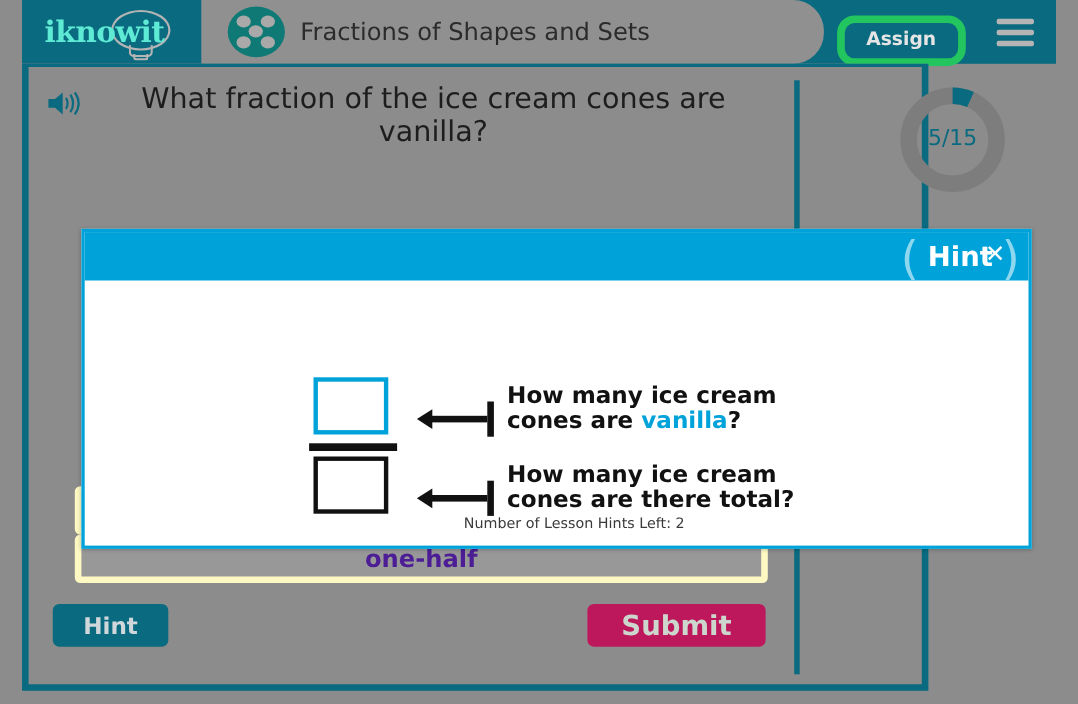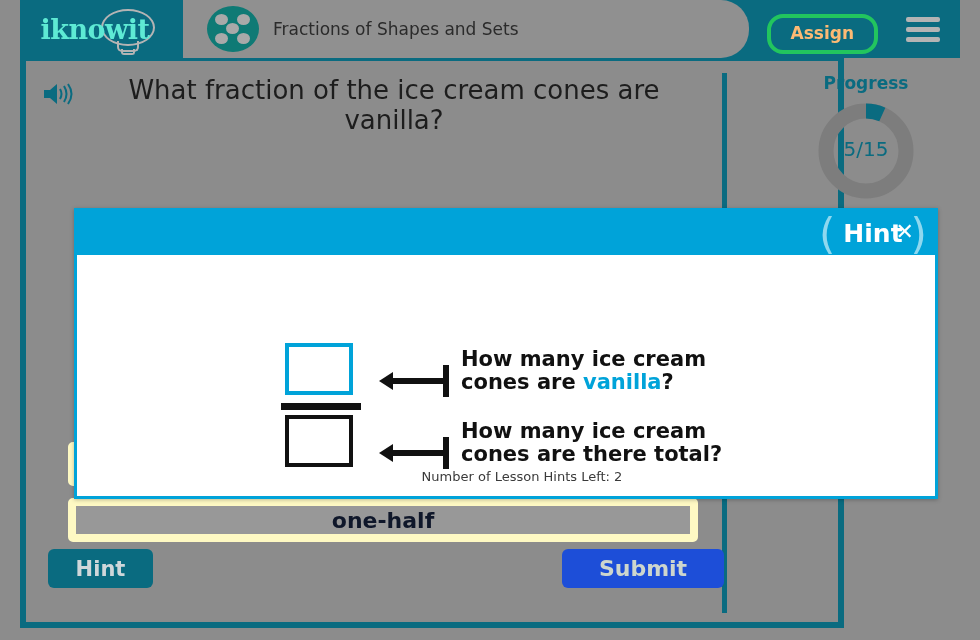--- a/index.html
+++ b/index.html
@@ -93,33 +93,33 @@
     border-radius: 50%;
     background: #a9a9a9;
   }
   .dot.d1 { left: 8px;  top: 8px; }
   .dot.d2 { left: 30px; top: 8px; }
   .dot.d3 { left: 19px; top: 17px; }
   .dot.d4 { left: 8px;  top: 27px; }
   .dot.d5 { left: 30px; top: 27px; }
   .lesson-title {
     margin-left: 14px;
-    font-size: 17px;
+    font-size: 22px;
     color: #2b2b2b;
     font-family: "DejaVu Sans", sans-serif;
     text-align: right;
   }
 
   .assign-btn {
     position: absolute;
     right: 82px; top: 14px;
     padding: 5px 20px 7px;
-    border: 4px solid #22c55e;
+    border: 7px solid #22c55e;
     border-radius: 16px;
-    color: #fdba74;
+    color: #e5e5e5;
     font-size: 17px;
     font-weight: bold;
     font-family: "DejaVu Sans", sans-serif;
     background: transparent;
     cursor: pointer;
   }
   .hamburger {
     position: absolute;
     right: 20px; top: 17px;
     width: 34px; height: 25px;
@@ -172,27 +172,26 @@
   .answers {
     position: absolute;
     left: 42px; top: 381px;
     width: 630px;
   }
   .answer-btn {
     width: 100%;
     box-sizing: border-box;
     height: 44px;
     background: #989898;
-    border: 8px solid #fef9c3;
+    border: 6px solid #fef9c3;
     border-radius: 5px;
     font-size: 22px;
     font-weight: bold;
-    color: #0f172a;
-    font-family: "DejaVu Sans", sans-serif;
-    margin-bottom: 12px;
+    color: #4c1d95;
+    font-family: "DejaVu Sans", sans-serif;
     cursor: pointer;
     display: flex;
     align-items: center;
     justify-content: center;
   }
 
   
   .hint-btn {
     position: absolute;
     left: 22px; bottom: 34px;
@@ -201,27 +200,27 @@
     border: none;
     border-radius: 6px;
     color: #cfd7da;
     font-size: 21px;
     font-weight: bold;
     font-family: "DejaVu Sans", sans-serif;
     cursor: pointer;
   }
   .submit-btn {
     position: absolute;
-    left: 536px; bottom: 34px;
+    left: 508px; bottom: 34px;
     width: 162px; height: 39px;
-    background: #1d4ed8;
+    background: #be185d;
     border: none;
     border-radius: 6px;
     color: #cdd6cd;
-    font-size: 22px;
+    font-size: 25px;
     font-weight: bold;
     font-family: "DejaVu Sans", sans-serif;
     cursor: pointer;
   }
 
   
   .progress-wrap {
     position: absolute;
     left: 745px; top: 12px;
     width: 190px;
@@ -416,21 +415,20 @@
 
   <div class="answers">
     <div class="answer-btn">five-sixths</div>
     <div class="answer-btn">one-half</div>
   </div>
 
   <button class="hint-btn">Hint</button>
   <button class="submit-btn">Submit</button>
 
   <div class="progress-wrap">
-    <div class="progress-label">Progress</div>
     <div class="donut">
       <svg width="108" height="108" viewBox="0 0 108 108">
         <circle cx="54" cy="54" r="40" fill="none" stroke="#7d7d7d" stroke-width="15"></circle>
         <circle cx="54" cy="54" r="40" fill="none" stroke="#0a6b80" stroke-width="15" stroke-dasharray="16.8 234.4" transform="rotate(-90 54 54)"></circle>
       </svg>
       <div class="donut-count">5/15</div>
     </div>
   </div>
 
   <svg class="resize-icon" viewBox="0 0 26 22">

